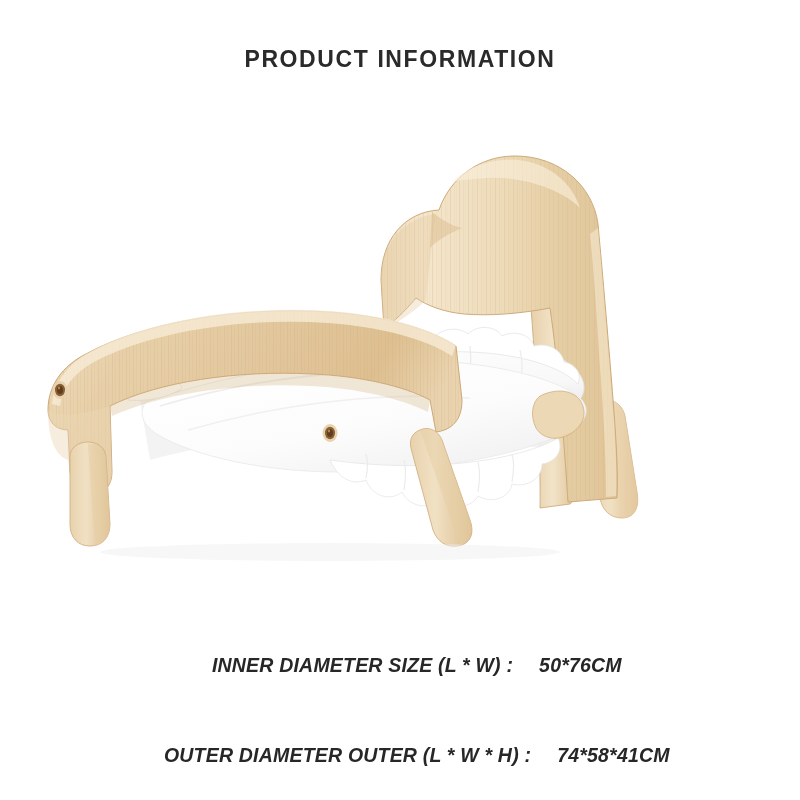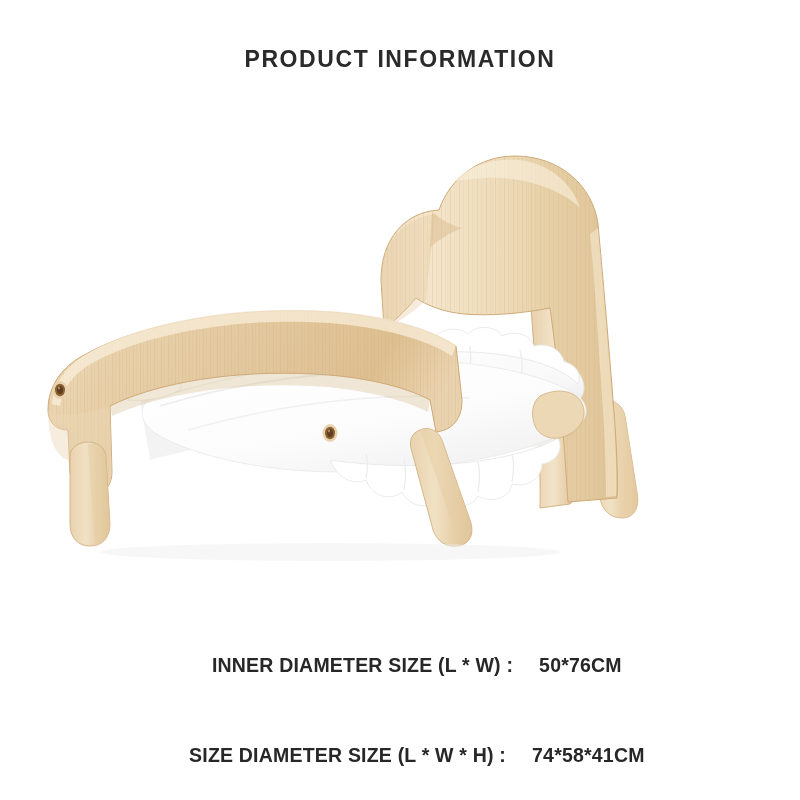--- a/index.html
+++ b/index.html
@@ -54,20 +54,21 @@
     height: 470px;
   }
 
   
   .specs {
     position: absolute;
     top: 620px;
     left: 0;
     width: 800px;
     text-align: center;
+    font-style: italic;
   }
   .spec-line {
     font-size: 19.5px;
     font-weight: 700;
     letter-spacing: 0.2px;
     line-height: 30px;
     color: #272727;
     white-space: pre;
     font-family: "Liberation Sans", sans-serif;
   }
@@ -402,18 +403,18 @@
     </svg>
   </div>
 
   <div class="specs">
 
     <div class="spec-line">
       <span class="spec-label">INNER DIAMETER SIZE (L * W) :</span><span class="spec-gap"></span><span class="spec-value">50*76CM</span>
     </div>
 
     <div class="spec-line">
-      <span class="spec-label">SIZE DIAMETER SIZE (L * W * H) :</span><span class="spec-gap"></span><span class="spec-value">74*58*41CM</span>
+      <span class="spec-label">OUTER DIAMETER OUTER (L * W * H) :</span><span class="spec-gap"></span><span class="spec-value">74*58*41CM</span>
     </div>
 
   </div>
 
 </div>
 
 </body></html>

